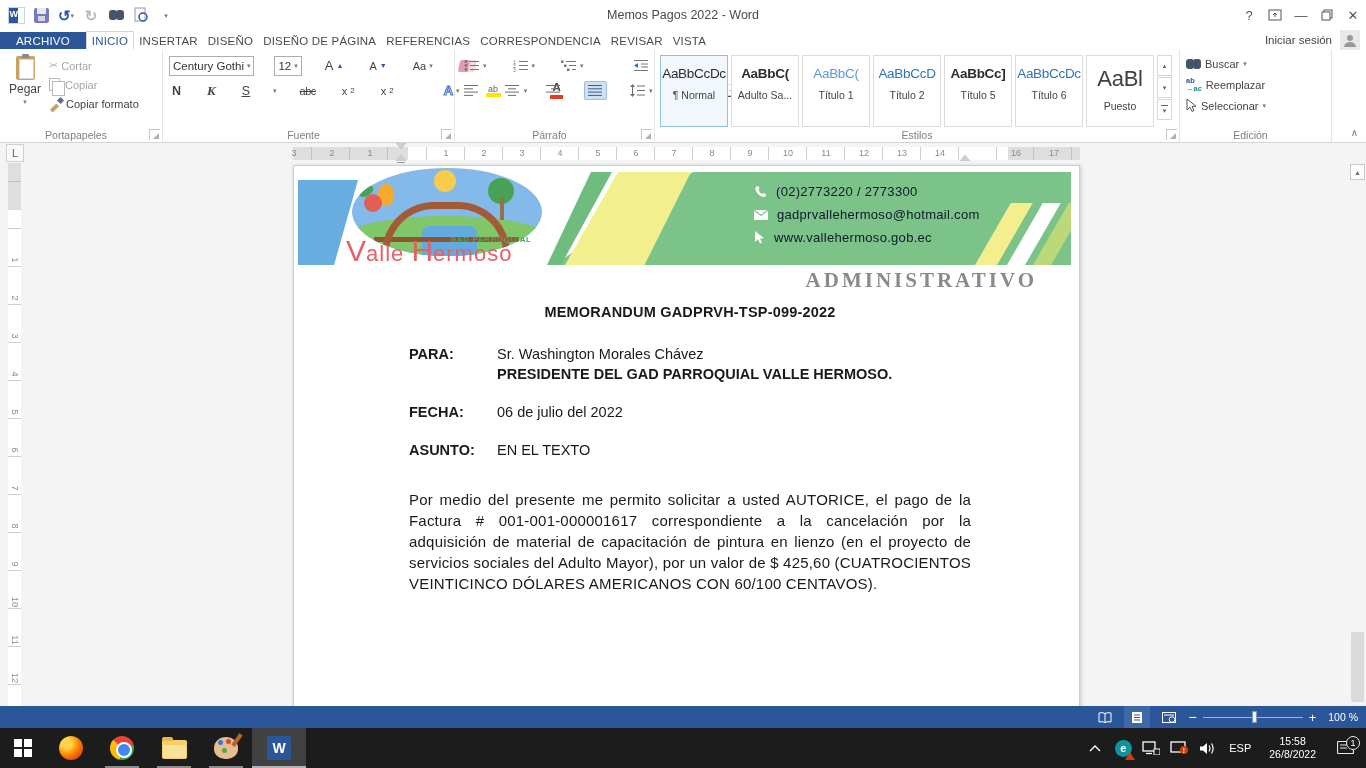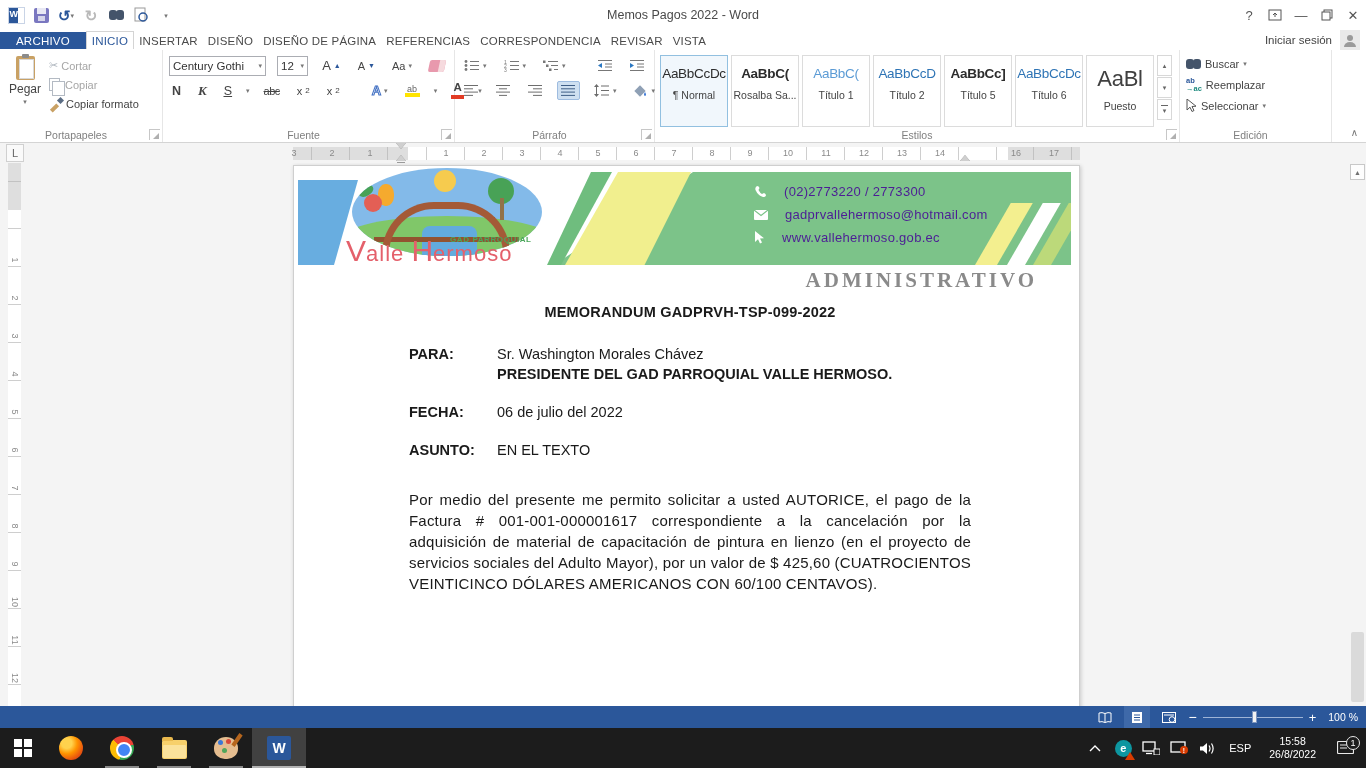--- a/index.html
+++ b/index.html
@@ -30,21 +30,21 @@
   .tab.t-active{color:#2b579a;background:#fff;border:1px solid #d4d4d4;border-bottom:none;font-weight:400}
   .signin{margin-left:auto;display:flex;align-items:center;gap:8px;padding-right:6px;font-size:11.5px;color:#444}
   .avatar{width:20px;height:20px;background:#e9e9e9;display:flex;align-items:center;justify-content:center}
 
   
   .ribbon{position:absolute;left:0;top:50px;width:1366px;height:93px;background:#fff;border-bottom:1px solid #d4d4d4;display:flex}
   .rgroup{position:relative;border-right:1px solid #e6e6e6;height:100%;padding:3px 4px 16px}
   .glabel{position:absolute;bottom:1px;left:0;right:10px;text-align:center;font-size:10.5px;color:#7f7f7f}
   .launcher{position:absolute;right:2px;bottom:2px;width:11px;height:11px;border-left:1px solid #9a9a9a;border-top:1px solid #9a9a9a;opacity:.55}
   .launcher::after{content:"";position:absolute;right:1px;bottom:1px;border:3px solid transparent;border-right:3px solid #707070;border-bottom:3px solid #707070}
-  .rrow{display:flex;align-items:center;gap:11px;height:25px;padding:0 2px}
+  .rrow{display:flex;align-items:center;gap:20px;height:25px;padding:0 2px}
   .rbtn{display:flex;align-items:center;gap:3px;font-size:11px;color:#444;padding:2px 3px;border-radius:2px;white-space:nowrap}
   .dis{color:#a6a6a6}
   .sep{width:1px;height:20px;background:#e3e3e3;margin:0 2px}
   
   .paste-big{width:42px;height:72px;display:flex;flex-direction:column;align-items:center;justify-content:flex-start;gap:2px;padding-top:3px}
   .clip{width:19px;height:24px;background:#c9a164;border-radius:2px;position:relative}
   .clip::before{content:"";position:absolute;left:3px;top:3px;width:13px;height:18px;background:#fff;border:1px solid #d8d8d8}
   .clip::after{content:"";position:absolute;left:6px;top:-2px;width:7px;height:4px;background:#8b8b8b;border-radius:1px}
   .ico-copy{width:11px;height:13px;border:1px solid #b3bac3;background:#fff;position:relative;margin-right:2px}
   .ico-copy::after{content:"";position:absolute;left:2px;top:2px;width:11px;height:13px;border:1px solid #b3bac3;background:#fff}
@@ -126,21 +126,21 @@
   .lh-blue{position:absolute;left:0;top:0;width:80px;height:93px;background:#68ade0;clip-path:polygon(4px 8px,64px 8px,40px 93px,4px 93px)}
   .lh-banner{position:absolute;left:260px;right:8px;top:0;height:93px;background:#7cc389;clip-path:polygon(139px 0,100% 0,100% 100%,0 100%)}
   .bstripe{position:absolute;bottom:0;height:62px;transform:skewX(-30deg);transform-origin:bottom}
   .bs1{right:74px;width:22px;background:#f3ef8f}
   .bs2{right:46px;width:18px;background:#ffffff}
   .bs3{right:20px;width:18px;background:#bcd97a}
   .lh-mid{position:absolute;left:250px;top:0;width:160px;height:93px}
   .mid-green{position:absolute;inset:0;background:#6fbd7e;clip-path:polygon(47px 0,68px 0,17px 93px,3px 93px)}
   .mid-yellow{position:absolute;inset:0;background:#f1ef8e;clip-path:polygon(74px 0,147px 0,97px 100px,17px 100px)}
   .contact{position:absolute;left:200px;top:12px;display:flex;flex-direction:column;gap:8px}
-  .cline{display:flex;align-items:center;gap:17px;color:#4c1d95;font-size:13px;letter-spacing:.3px}
+  .cline{display:flex;align-items:center;gap:9px;color:#0f172a;font-size:13px;letter-spacing:.3px}
   .emblem{position:absolute;left:58px;top:-4px;width:190px;height:88px;border-radius:50%;background:#7db7e8;overflow:hidden;opacity:.95}
   .em-sun{position:absolute;left:82px;top:2px;width:22px;height:22px;border-radius:50%;background:#f6c945}
   .em-hill{position:absolute;left:-10px;bottom:-6px;width:210px;height:46px;background:#7ac561;border-radius:50% 50% 0 0}
   .em-water{position:absolute;left:70px;bottom:0;width:55px;height:30px;background:#5aa7dd;border-radius:8px 8px 0 0}
   .em-arch{position:absolute;left:30px;bottom:2px;width:128px;height:52px;border:7px solid #a0522d;border-bottom:none;border-radius:70px 70px 0 0}
   .em-deck{position:absolute;left:22px;bottom:14px;width:145px;height:5px;background:#8d4a25}
   .em-palm{position:absolute;right:28px;top:10px;width:26px;height:26px;border-radius:50%;background:#3f9e4d}
   .em-trunk{position:absolute;right:38px;top:30px;width:4px;height:22px;background:#8d6b3f}
   .em-pine{position:absolute;left:26px;top:16px;width:16px;height:22px;border-radius:45%;background:#f5a623}
   .em-flower{position:absolute;left:12px;top:26px;width:18px;height:18px;border-radius:50%;background:#e2574c}
@@ -527,21 +527,21 @@
   <div class="rgroup" style="width:525px;display:flex">
     <div class="stywrap">
 
         <div class="stcard st-sel">
           <span class="stprev">AaBbCcDc</span>
           <span class="stname">¶ Normal</span>
         </div>
 
         <div class="stcard st-bold">
           <span class="stprev">AaBbC(</span>
-          <span class="stname">Rosalba Sa...</span>
+          <span class="stname">Adulto Sa...</span>
         </div>
 
         <div class="stcard st-blue-l">
           <span class="stprev">AaBbC(</span>
           <span class="stname">Título 1</span>
         </div>
 
         <div class="stcard st-blue">
           <span class="stprev">AaBbCcD</span>
           <span class="stname">Título 2</span>

